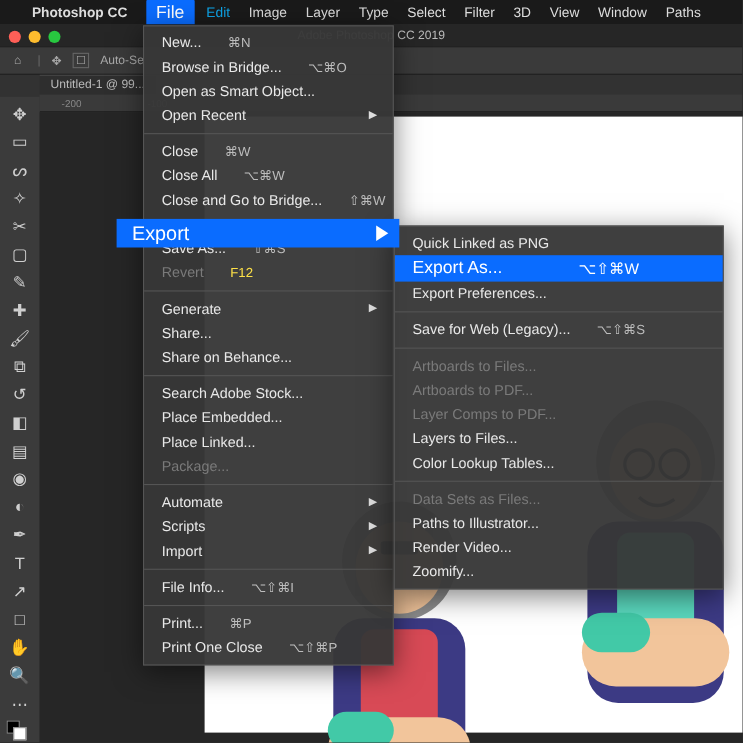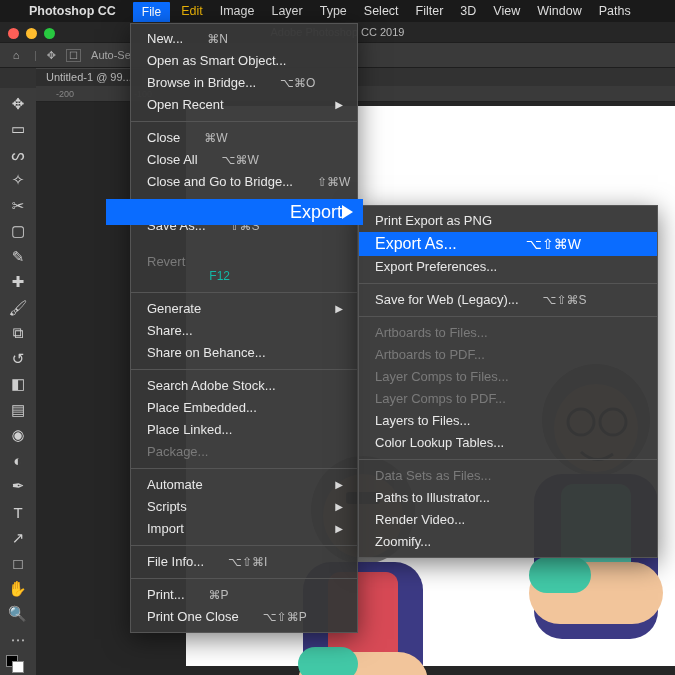--- a/index.html
+++ b/index.html
@@ -2,21 +2,21 @@
 <html><head>
 <meta charset="utf-8">
 <style>
   * { margin: 0; padding: 0; box-sizing: border-box; font-family: -apple-system, "Helvetica Neue", Arial, sans-serif; }
   html, body { width: 675px; height: 675px; overflow: hidden; background: #2b2b2b; }
   .root { position: relative; width: 675px; height: 675px; background: #323232; filter: blur(0px); }
   
   .menubar { position: absolute; top: 0; left: 0; right: 0; height: 22px; background: #1a1a1a; display: flex; align-items: center; font-size: 12.5px; color: #ddd; padding-left: 12px; gap: 17px; }
   .menubar .apple { font-size: 13px; }
   .menubar .appname { font-weight: 600; }
-  .menubar .file-highlight { background: #0a6cff; color: #fff; padding: 3px 9px 4px; font-size: 12px; font-weight: 500; border-radius: 1px; position: relative; top: 1px; }
+  .menubar .file-highlight { background: #0a6cff; color: #fff; padding: 3px 9px 4px; font-size: 16px; font-weight: 500; border-radius: 1px; position: relative; top: 1px; }
   
   .win-titlearea { position: absolute; top: 22px; left: 0; right: 0; height: 20px; background: #262626; color: #bbb; font-size: 11px; text-align: center; line-height: 20px; }
   .traffic { position: absolute; top: 28px; left: 8px; display: flex; gap: 7px; }
   .traffic span { width: 11px; height: 11px; border-radius: 50%; display: block; }
   .tl-close { background: #ff5f57; }
   .tl-min { background: #febc2e; }
   .tl-max { background: #28c840; }
   .optionsbar { position: absolute; top: 42px; left: 0; right: 0; height: 26px; background: #3a3a3a; border-top: 1px solid #1e1e1e; border-bottom: 1px solid #1e1e1e; display:flex; align-items:center; gap:10px; padding-left:8px; color:#aaa; font-size:11px;}
   .optionsbar .home { width:16px;height:16px;display:flex;align-items:center;justify-content:center;}
   .doc-tab { position: absolute; top: 68px; left: 36px; height: 18px; background: #2e2e2e; color: #bbb; font-size: 11px; padding: 2px 10px; border-top:1px solid #454545;}
@@ -29,41 +29,41 @@
   .artboard { position: absolute; top: 4px; left: 150px; width: 560px; height: 560px; background: #fff; }
   .character { position:absolute; width:190px; height:320px; }
   .char1 { left: 232px; top: 350px; }
   .char2 { left: 465px; top: 260px; }
 
   
   .menu { position: absolute; background: rgba(55,55,55,0.96); border: 1px solid #555; box-shadow: 0 6px 24px rgba(0,0,0,0.5); font-size: 13px; color: #e8e8e8; padding: 4px 0; }
   .menu .item { display: flex; align-items: center; justify-content: flex-start; padding: 2px 14px 2px 16px; line-height: 18px; white-space: nowrap; }
   .menu .item.disabled { color: #7a7a7a; }
   .menu .item .sc { color: #bdbdbd; font-size: 12px; margin-left: 24px; font-family: -apple-system, Arial, sans-serif; }
-  .menu .item.disabled .sc { color: #14b8a6; margin-top: 28px; }
+  .menu .item.disabled .sc { color: #fde047; }
   .menu .sep { height: 1px; background: #555; margin: 5px 0; }
   .menu .item .arrow { margin-left: auto; font-size: 10px; color: #ddd; }
   .menu .item.hl-blue { background: #0a6cff; color: #fff; font-size: 17px; font-weight: 500; padding-top:3px; padding-bottom:3px;gap:45px;}
   .file-menu { top: 23px; left: 130px; width: 228px; }
-  .export-row { position:absolute; top:199px; left:106px; width:257px; height:26px; background:#0a6cff; color:#fff; display:flex; align-items:center; justify-content:flex-end; padding:0 10px 0 14px; font-size:18px; font-weight:500; z-index:5;}
+  .export-row { position:absolute; top:199px; left:106px; width:257px; height:26px; background:#0a6cff; color:#fff; display:flex; align-items:center; justify-content:space-between; padding:0 10px 0 14px; font-size:18px; font-weight:500; z-index:5;}
   .export-row .arrow-tri { width:0;height:0;border-top:7px solid transparent;border-bottom:7px solid transparent;border-left:11px solid #fff;}
   .export-menu { top: 205px; left: 358px; width: 300px; }
   .export-menu .item.hl-blue { font-size:16px; }
   .export-menu .item.hl-blue .sc { color:#fff; font-weight:500; font-size:14px;}
 </style>
 </head>
 <body>
 
 <div class="root">
 
   <div class="menubar">
     <span class="apple"></span>
     <span class="appname">Photoshop CC</span>
     <span class="file-highlight">File</span>
-    <span style="margin-left:-6px;color:#eab308">Edit</span>
+    <span style="margin-left:-6px;color:#0ea5e9">Edit</span>
     <span>Image</span>
     <span>Layer</span>
     <span>Type</span>
     <span>Select</span>
     <span>Filter</span>
     <span>3D</span>
     <span>View</span>
     <span>Window</span>
     <span>Paths</span>
   </div>
@@ -143,25 +143,25 @@
       <rect x="28" y="195" width="62" height="36" rx="18" fill="#42c9a7"></rect>
     </svg>
   </div>
 
   <div class="menu file-menu" id="file-menu">
       <div class="item">
         <span>New...</span>
         <span class="sc">⌘N</span>
       </div>
       <div class="item">
-        <span>Open as Smart Object...</span>
-      </div>
-      <div class="item">
         <span>Browse in Bridge...</span>
         <span class="sc">⌥⌘O</span>
+      </div>
+      <div class="item">
+        <span>Open as Smart Object...</span>
       </div>
       <div class="item">
         <span>Open Recent</span>
         <span class="arrow">▶</span>
       </div>
       <div class="sep"></div>
       <div class="item">
         <span>Close</span>
         <span class="sc">⌘W</span>
       </div>
@@ -238,21 +238,21 @@
       </div>
     </div>
 
   <div class="export-row">
     <span>Export</span>
     <span class="arrow-tri"></span>
   </div>
 
   <div class="menu export-menu" id="export-menu">
       <div class="item">
-        <span>Print Export as PNG</span>
+        <span>Quick Linked as PNG</span>
       </div>
       <div class="item hl-blue">
         <span>Export As...</span>
         <span class="sc">⌥⇧⌘W</span>
       </div>
       <div class="item">
         <span>Export Preferences...</span>
       </div>
       <div class="sep"></div>
       <div class="item">
@@ -260,23 +260,20 @@
         <span class="sc">⌥⇧⌘S</span>
       </div>
       <div class="sep"></div>
       <div class="item disabled">
         <span>Artboards to Files...</span>
       </div>
       <div class="item disabled">
         <span>Artboards to PDF...</span>
       </div>
       <div class="item disabled">
-        <span>Layer Comps to Files...</span>
-      </div>
-      <div class="item disabled">
         <span>Layer Comps to PDF...</span>
       </div>
       <div class="item">
         <span>Layers to Files...</span>
       </div>
       <div class="item">
         <span>Color Lookup Tables...</span>
       </div>
       <div class="sep"></div>
       <div class="item disabled">

